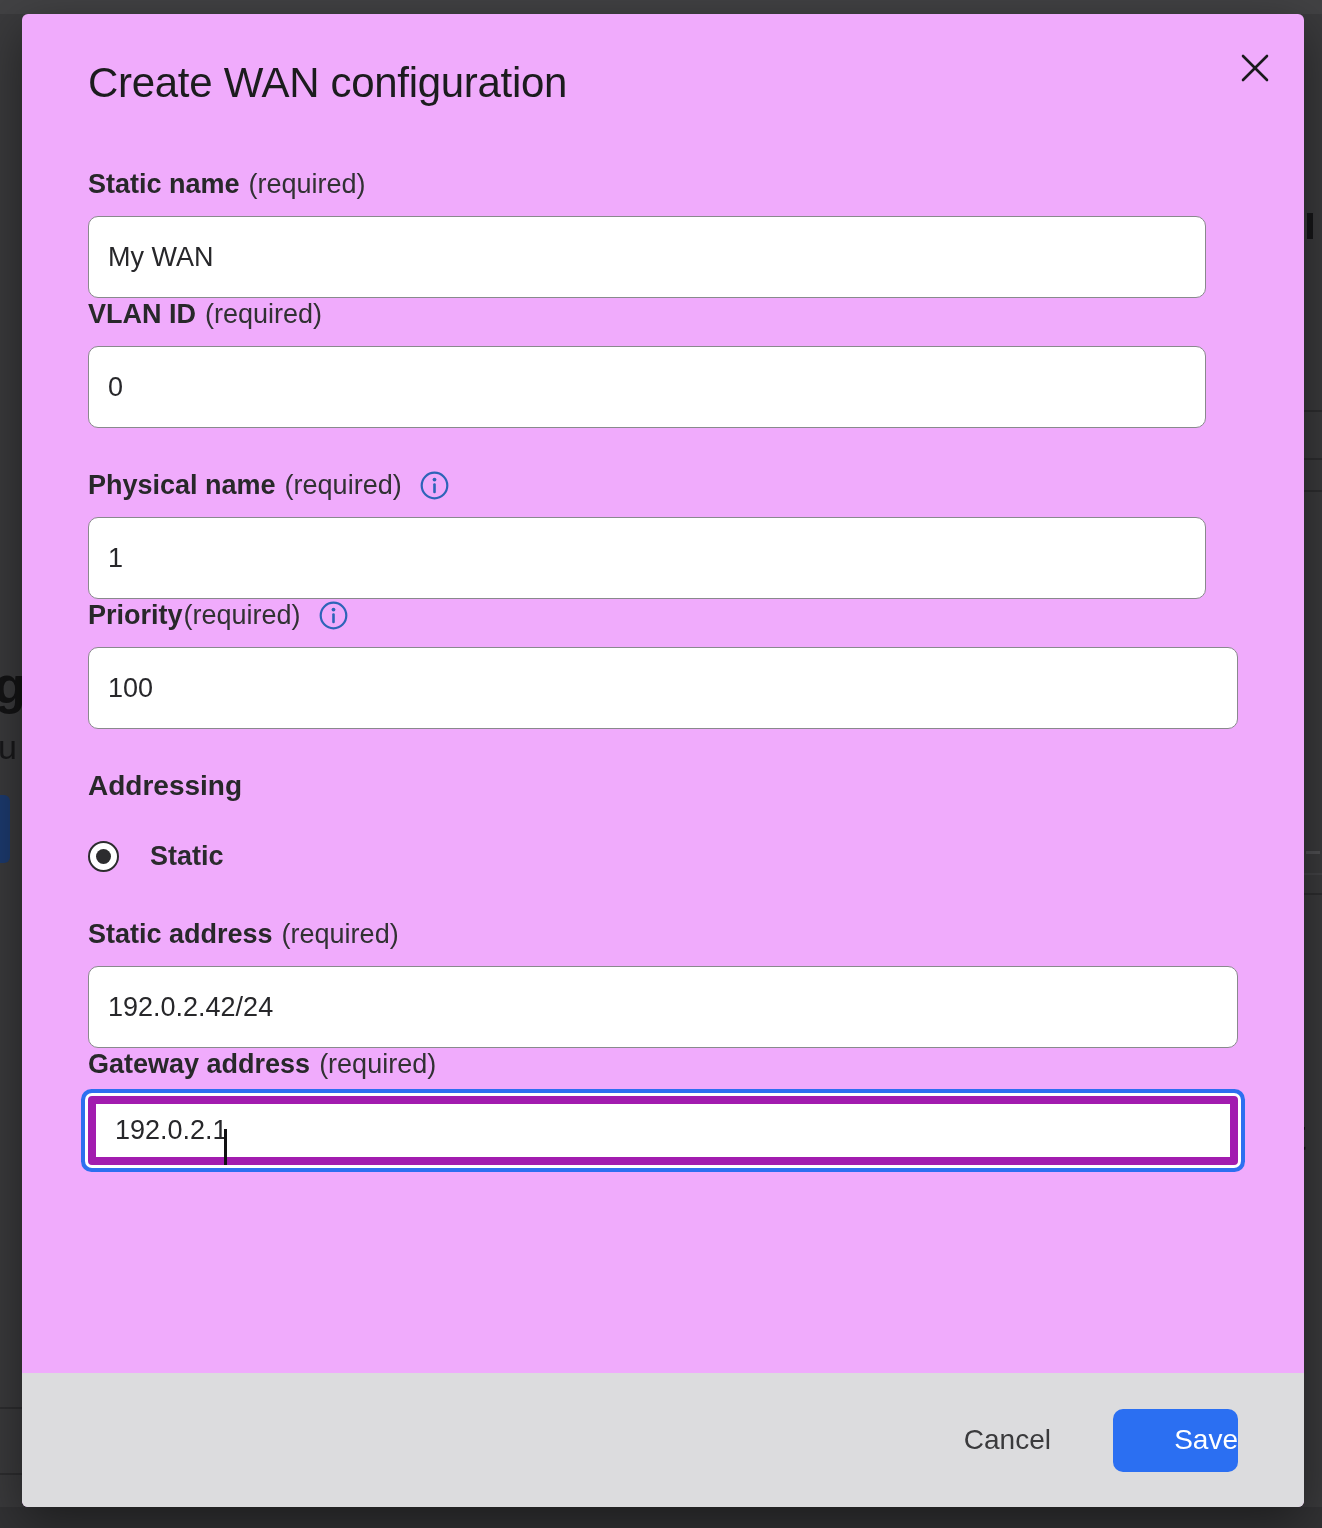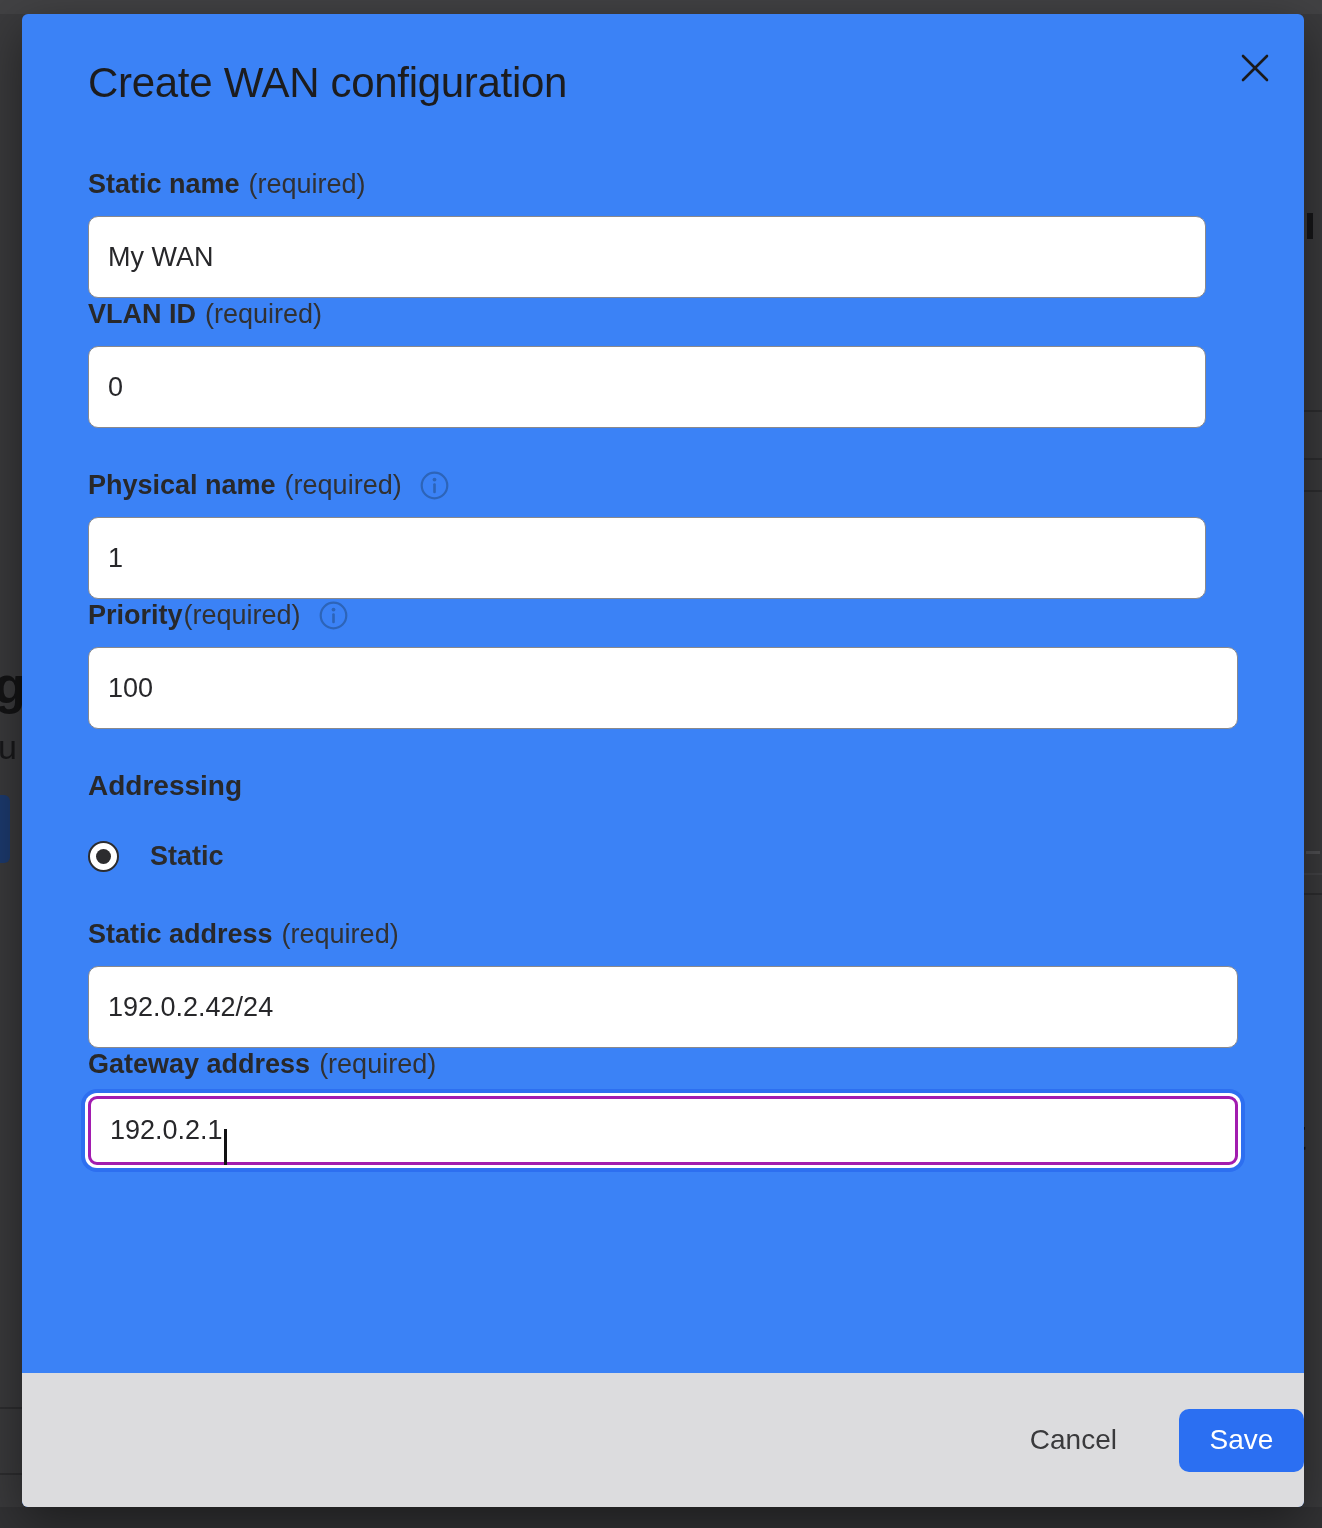--- a/index.html
+++ b/index.html
@@ -27,21 +27,21 @@
   .bg-line.r3 { left:1304px; top:490px; width:18px; }
   .bg-line.r4 { left:1304px; top:873px; width:18px; background:#434346; }
   .bg-line.r5 { left:1304px; top:893px; width:18px; }
   .bg-line.l1 { left:0; top:1407px; width:22px; }
   .bg-line.l2 { left:0; top:1473px; width:22px; }
   .bg-dash { position:absolute; left:1306px; top:851px; width:14px; height:3px; background:#505053; }
 
   
   .modal {
     position:absolute; left:22px; top:14px; width:1282px; height:1493px;
-    background:#3b82f6; border-radius:6px;
+    background:#f0abfc; border-radius:6px;
     box-shadow:0 14px 50px rgba(0,0,0,0.45);
   }
   .modal-body { padding:0 66px; position:relative; }
   .close-btn {
     position:absolute; top:34px; right:29px; width:40px; height:40px;
     background:transparent; border:none; cursor:pointer;
     display:flex; align-items:center; justify-content:center;
   }
   .dialog-title {
     margin-top:44px; font-size:42px; font-weight:400; letter-spacing:-0.3px;
@@ -60,21 +60,21 @@
   .text-input {
     display:block; margin-top:16px; height:82px; width:1118px;
     border:1.5px solid #89898d; border-radius:10px;
     font-family:"Liberation Sans","DejaVu Sans",sans-serif;
     font-size:27px; color:#27272a; padding:0 19px; background:#fff; outline:none;
   }
   .text-input.wide { width:1150px; }
   .input-wrap { position:relative; width:1150px; }
   .text-input.focused {
     width:1150px; height:69px; margin-top:16px;
-    border:3px solid #a21caf; border-radius:9px;
+    border:8px solid #a21caf; border-radius:4px;
     box-shadow:0 0 0 3px #ffffff, 0 0 0 7px #2d6ff0;
   }
   .caret { position:absolute; left:136px; top:17px; width:3px; height:36px; background:#111113; }
 
   .section-label { margin-top:41px; font-size:28px; font-weight:700; color:#28282a; line-height:32px; }
   .radio-row { display:flex; align-items:center; cursor:pointer; }
   .radio-row.first { margin-top:28px; }
   .radio-row.second { margin-top:39px;align-items:center; }
   .radio {
     width:31px; height:31px; border-radius:50%; border:2px solid #6f6f73;
@@ -82,29 +82,29 @@
   }
   .radio.checked { border-color:#2c2c2e; }
   .radio .dot { width:15px; height:15px; border-radius:50%; background:#2c2c2e; display:none; }
   .radio.checked .dot { display:block; }
   .radio-label { margin-left:31px; font-size:27px; color:#2b2b2d; }
   .radio-row.second .radio-label { font-weight:700; }
 
   .modal-footer {
     position:absolute; left:0; bottom:0; width:1282px; height:134px;
     background:#dcdcde; border-radius:0 0 6px 6px;
-    display:flex; align-items:center; justify-content:flex-end; 
+    display:flex; align-items:center; justify-content:flex-end; padding-right:66px;
   }
   .cancel-btn {
     background:transparent; border:none; font-size:28px; color:#3a3a3c;
     font-family:inherit; cursor:pointer; margin-right:48px; padding:10px 14px;
   }
   .save-btn {
     width:125px; height:63px; border:none; border-radius:10px;
-    background:#2b6ff2; color:#ffffff; font-size:28px; font-family:inherit; cursor:pointer;
+    background:#2b6ff2; color:#ffffff; font-size:28px; font-family:inherit; cursor:pointer;text-align:right;
   }
 </style>
 </head>
 <body>
 
 <div class="screen">
   <div class="bg-top-strip"></div>
   <div class="bg-bottom-strip"></div>
   <div class="bg-glyph bg-g">g</div>
   <div class="bg-glyph bg-u">u</div>

